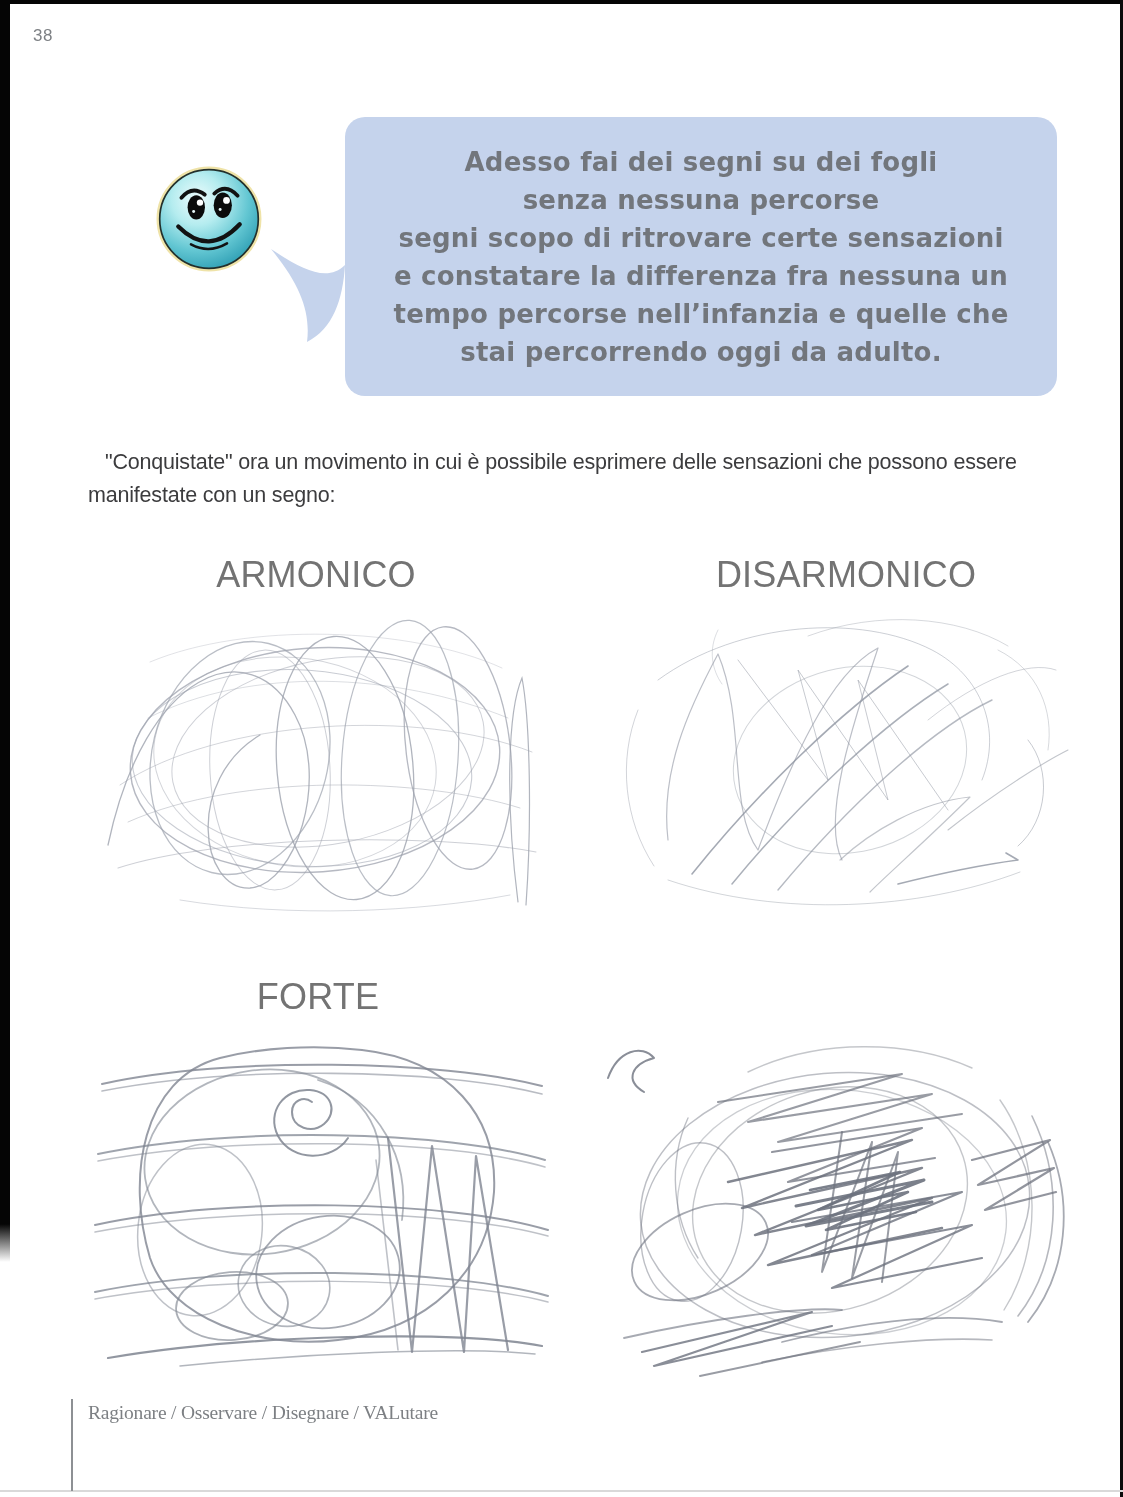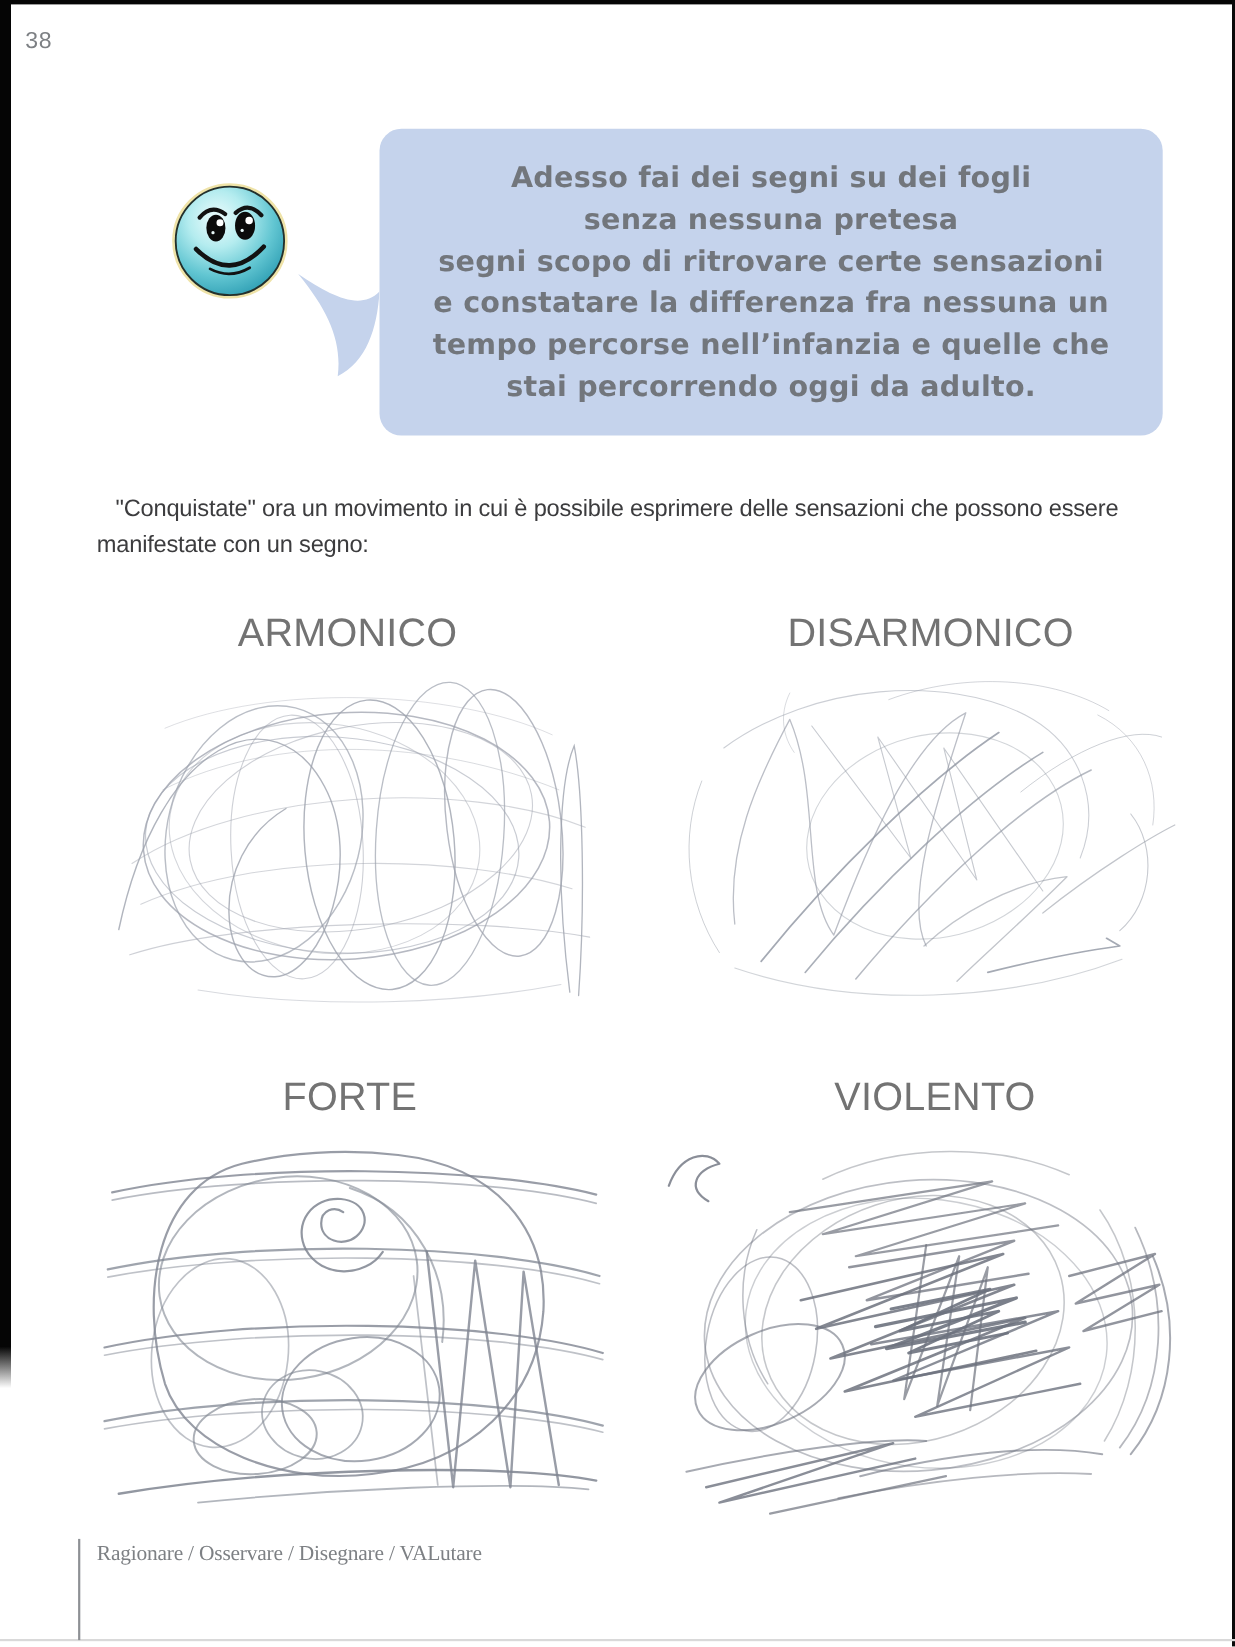--- a/index.html
+++ b/index.html
@@ -7,21 +7,21 @@
     position:relative;width:1123px;height:1497px;background:#ffffff;overflow:hidden;
     font-family:"Liberation Sans",sans-serif;
   }
   
   .edge-top{position:absolute;left:0;top:0;width:1123px;height:4px;background:#050505;}
   .edge-left{position:absolute;left:0;top:0;width:10px;height:1262px;
     background:linear-gradient(#050505 97%,rgba(5,5,5,0));}
   .edge-right{position:absolute;right:0;top:0;width:3px;height:1497px;background:#0a0a0a;}
   .edge-bottom{position:absolute;left:0;top:1490px;width:1123px;height:2px;background:#d9d9d9;}
 
-  .page-number{position:absolute;left:23px;top:26px;font-size:21px;color:#7d8084;letter-spacing:.5px;}
+  .page-number{position:absolute;left:33px;top:26px;font-size:17px;color:#7d8084;letter-spacing:.5px;}
 
   .smiley{position:absolute;left:156px;top:166px;width:106px;height:106px;}
 
   .bubble{
     position:absolute;left:345px;top:117px;width:712px;height:279px;
     background:#c5d3ec;border-radius:20px;
     display:flex;flex-direction:column;justify-content:center;
     text-align:center;
   }
   .bubble-line{
@@ -83,36 +83,35 @@
     <circle cx="41.5" cy="34.5" r="3" fill="#ffffff"></circle>
     <circle cx="66.5" cy="32.5" r="3.2" fill="#ffffff"></circle>
     <circle cx="35.5" cy="43" r="1.4" fill="#e8f7f8"></circle>
     <circle cx="60.5" cy="41" r="1.4" fill="#e8f7f8"></circle>
     <path d="M21 57 Q 50 86 79 55" fill="none" stroke="#121212" stroke-width="4" stroke-linecap="round"></path>
     <path d="M33 74 Q 50 83 67 73" fill="none" stroke="#121212" stroke-width="2.4" stroke-linecap="round"></path>
   </svg>
 
   <div class="bubble">
     <div class="bubble-line">Adesso fai dei segni su dei fogli</div>
-    <div class="bubble-line">senza nessuna pretesa</div>
+    <div class="bubble-line">senza nessuna percorse</div>
     <div class="bubble-line">segni scopo di ritrovare certe sensazioni</div>
     <div class="bubble-line">e constatare la differenza fra nessuna un</div>
     <div class="bubble-line">tempo percorse nell’infanzia e quelle che</div>
     <div class="bubble-line">stai percorrendo oggi da adulto.</div>
   </div>
   <svg class="bubble-tail" viewBox="0 0 74 97">
     <path d="M0 0 C 28 34 40 62 36 93 C 62 80 72 50 74 16 C 56 34 30 20 0 0 Z" fill="#c5d3ec"></path>
   </svg>
 
   <p class="intro">"Conquistate" ora un movimento in cui è possibile esprimere delle sensazioni che possono essere manifestate con un segno:</p>
 
   <div class="scribble-label lbl-armonico">ARMONICO</div>
   <div class="scribble-label lbl-forte">FORTE</div>
   <div class="scribble-label lbl-disarmonico">DISARMONICO</div>
-  <div class="scribble-label lbl-violento">VIOLENTO</div>
 
   <svg class="scribble sc-armonico" viewBox="0 0 460 330">
     <g fill="none" stroke="#9da2ae" stroke-linecap="round">
       <ellipse cx="225" cy="160" rx="185" ry="112" transform="rotate(-4 225 160)" stroke-width="1.4" opacity=".75"></ellipse>
       <ellipse cx="212" cy="168" rx="170" ry="98" transform="rotate(4 212 168)" stroke-width="1.1" opacity=".55"></ellipse>
       <ellipse cx="238" cy="152" rx="158" ry="92" transform="rotate(-11 238 152)" stroke-width="1" opacity=".5"></ellipse>
       <ellipse cx="205" cy="162" rx="142" ry="104" transform="rotate(9 205 162)" stroke-width="1" opacity=".45"></ellipse>
       <ellipse cx="150" cy="158" rx="88" ry="118" transform="rotate(14 150 158)" stroke-width="1.3" opacity=".7"></ellipse>
       <ellipse cx="255" cy="168" rx="68" ry="132" transform="rotate(-5 255 168)" stroke-width="1.3" opacity=".8"></ellipse>
       <ellipse cx="310" cy="158" rx="58" ry="138" transform="rotate(4 310 158)" stroke-width="1.2" opacity=".7"></ellipse>

